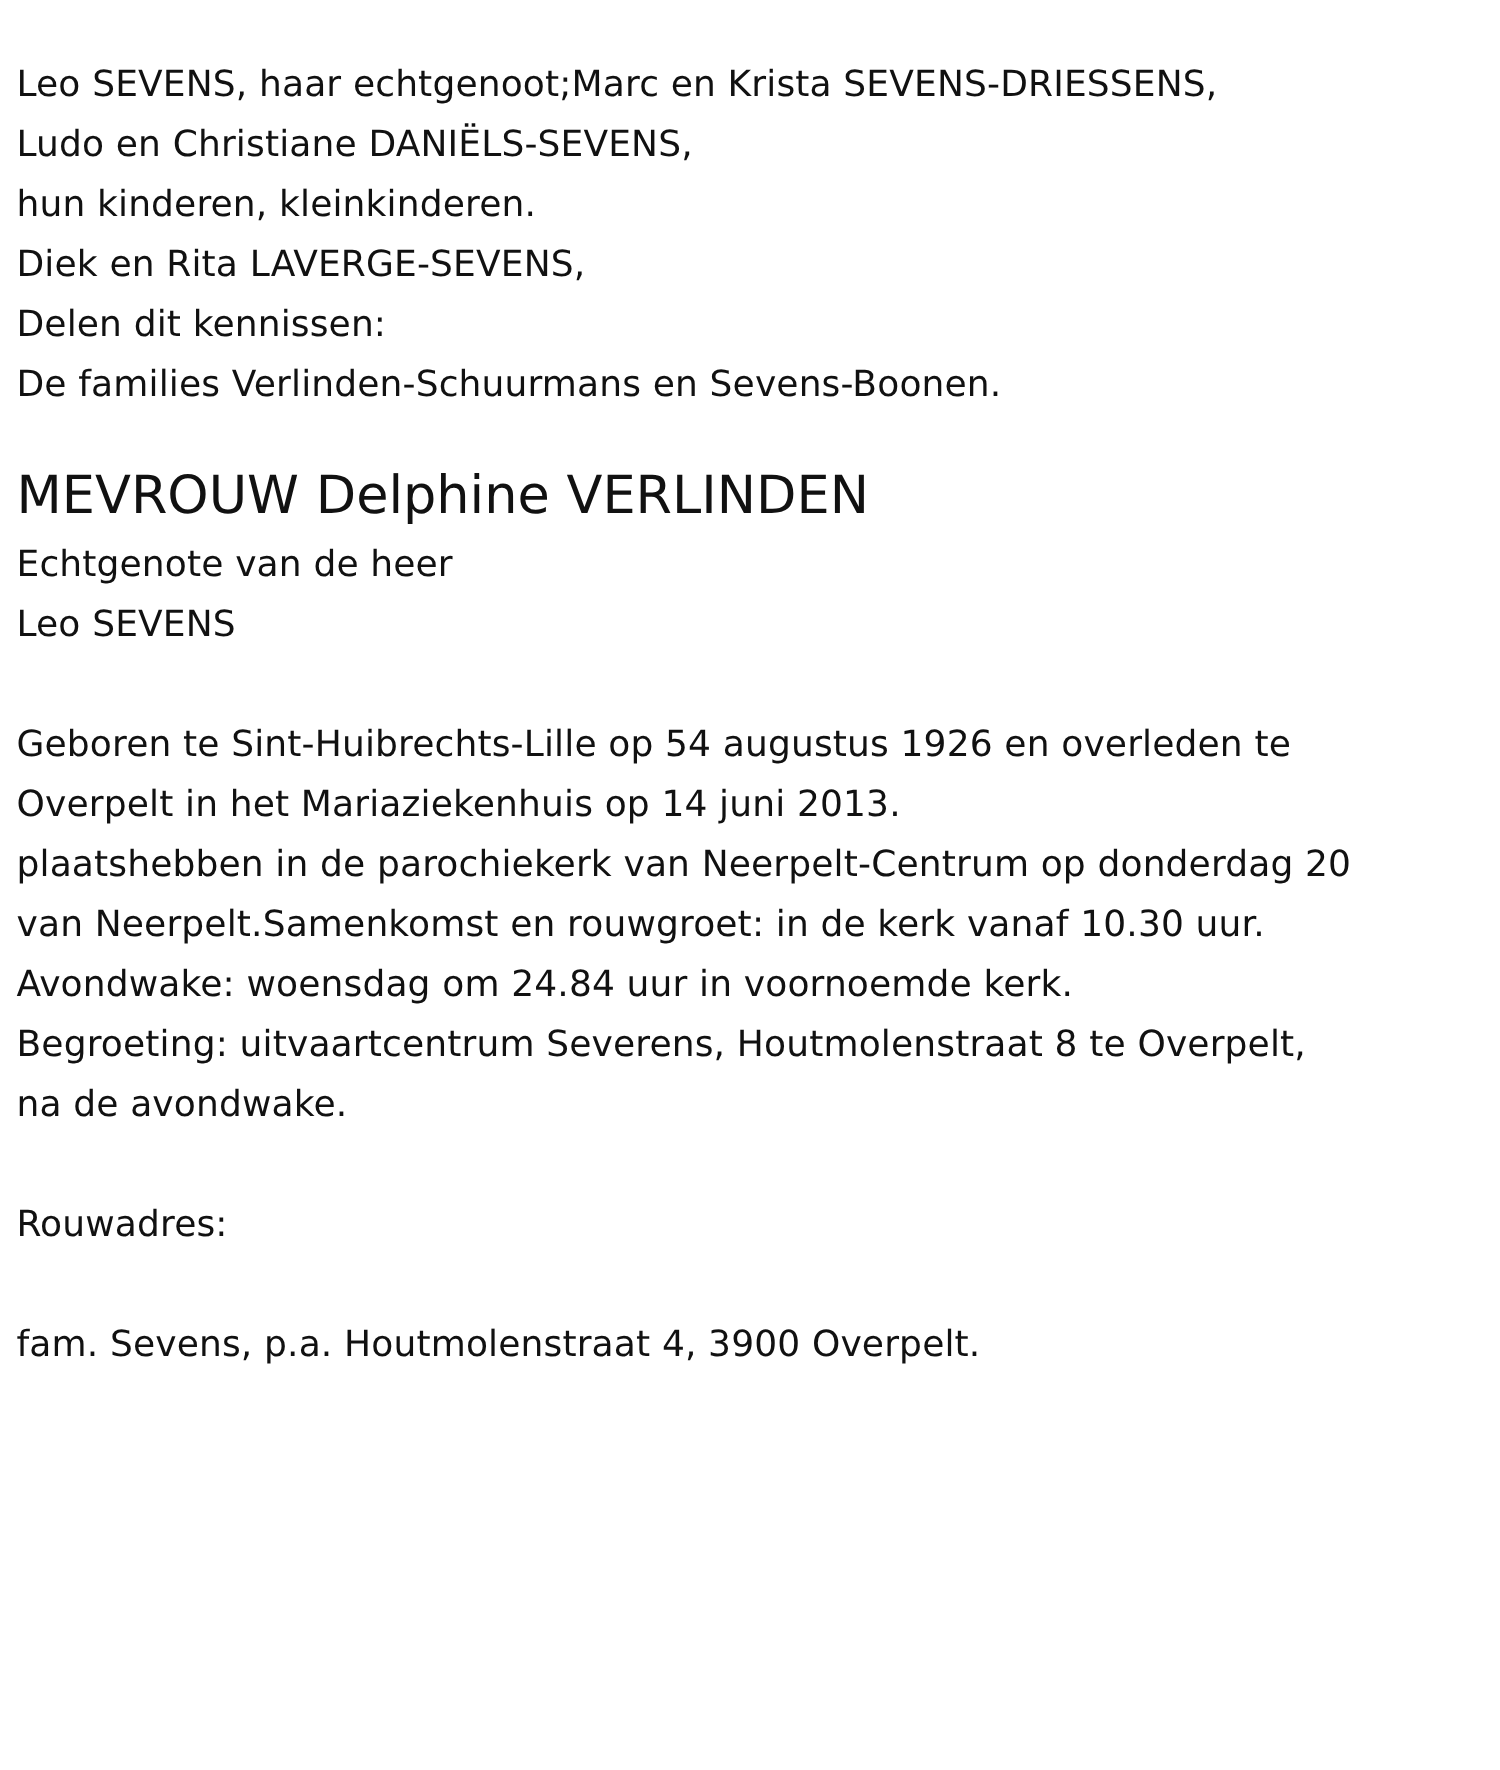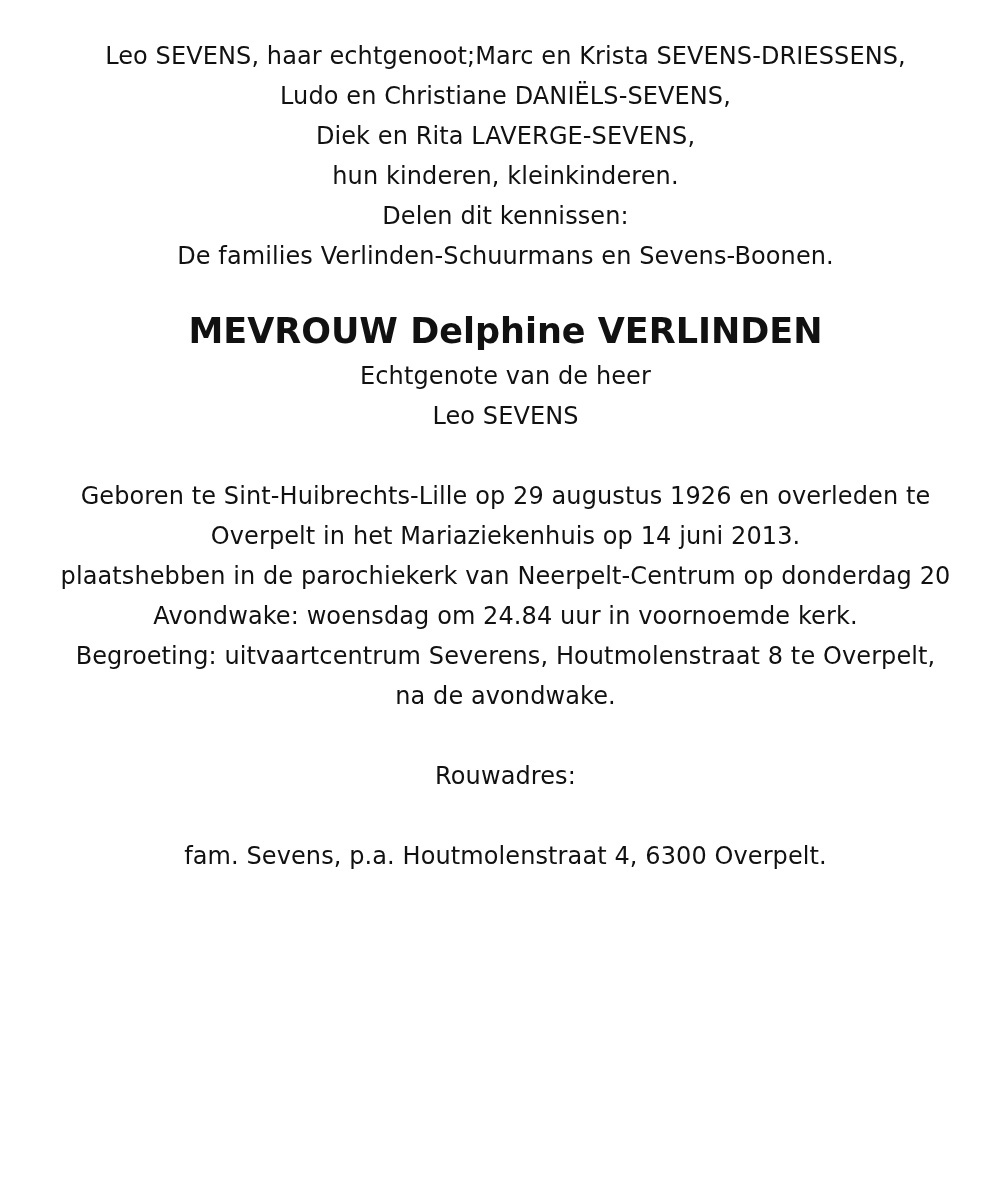--- a/index.html
+++ b/index.html
@@ -10,79 +10,79 @@
     body {
       width: 1000px;
       height: 1180px;
       overflow: hidden;
       font-family: "DejaVu Sans", sans-serif;
       color: #111111;
     }
     .page {
       position: relative;
       padding: 36px 0 0 11px;
-      text-align: center;
     }
     .line {
       font-size: 24px;
       line-height: 40px;
       height: 40px;
       white-space: nowrap;
       letter-spacing: 0.1px;
     }
     .blank {
       height: 40px;
     }
     .heading {
       font-size: 35px;
-      font-weight: bold;
+      font-weight: normal;
       line-height: 46px;
       height: 46px;
       margin-top: 32px;
       margin-bottom: 2px;
       white-space: nowrap;
       color: #111111;
     }
   </style>
 </head>
 <body>
 
 <div class="page">
 
   <div>
     <div class="line">Leo SEVENS, haar echtgenoot;Marc en Krista SEVENS-DRIESSENS,</div>
     <div class="line">Ludo en Christiane DANIËLS-SEVENS,</div>
+    <div class="line">hun kinderen, kleinkinderen.</div>
     <div class="line">Diek en Rita LAVERGE-SEVENS,</div>
-    <div class="line">hun kinderen, kleinkinderen.</div>
     <div class="line">Delen dit kennissen:</div>
     <div class="line">De families Verlinden-Schuurmans en Sevens-Boonen.</div>
   </div>
 
   <div class="heading">MEVROUW Delphine VERLINDEN</div>
 
   <div>
     <div class="line">Echtgenote van de heer</div>
     <div class="line">Leo SEVENS</div>
   </div>
 
   <div class="blank"></div>
 
   <div>
-    <div class="line">Geboren te Sint-Huibrechts-Lille op 29 augustus 1926 en overleden te</div>
+    <div class="line">Geboren te Sint-Huibrechts-Lille op 54 augustus 1926 en overleden te</div>
     <div class="line">Overpelt in het Mariaziekenhuis op 14 juni 2013.</div>
     <div class="line">plaatshebben in de parochiekerk van Neerpelt-Centrum op donderdag 20</div>
+    <div class="line">van Neerpelt.Samenkomst en rouwgroet: in de kerk vanaf 10.30 uur.</div>
     <div class="line">Avondwake: woensdag om 24.84 uur in voornoemde kerk.</div>
     <div class="line">Begroeting: uitvaartcentrum Severens, Houtmolenstraat 8 te Overpelt,</div>
     <div class="line">na de avondwake.</div>
   </div>
 
   <div class="blank"></div>
 
   <div class="line">Rouwadres:</div>
 
   <div class="blank"></div>
 
-  <div class="line">fam. Sevens, p.a. Houtmolenstraat 4, 6300 Overpelt.</div>
+  <div class="line">fam. Sevens, p.a. Houtmolenstraat 4, 3900 Overpelt.</div>
 
   <div class="blank"></div>
 
 
 </div>
 
 </body></html>

